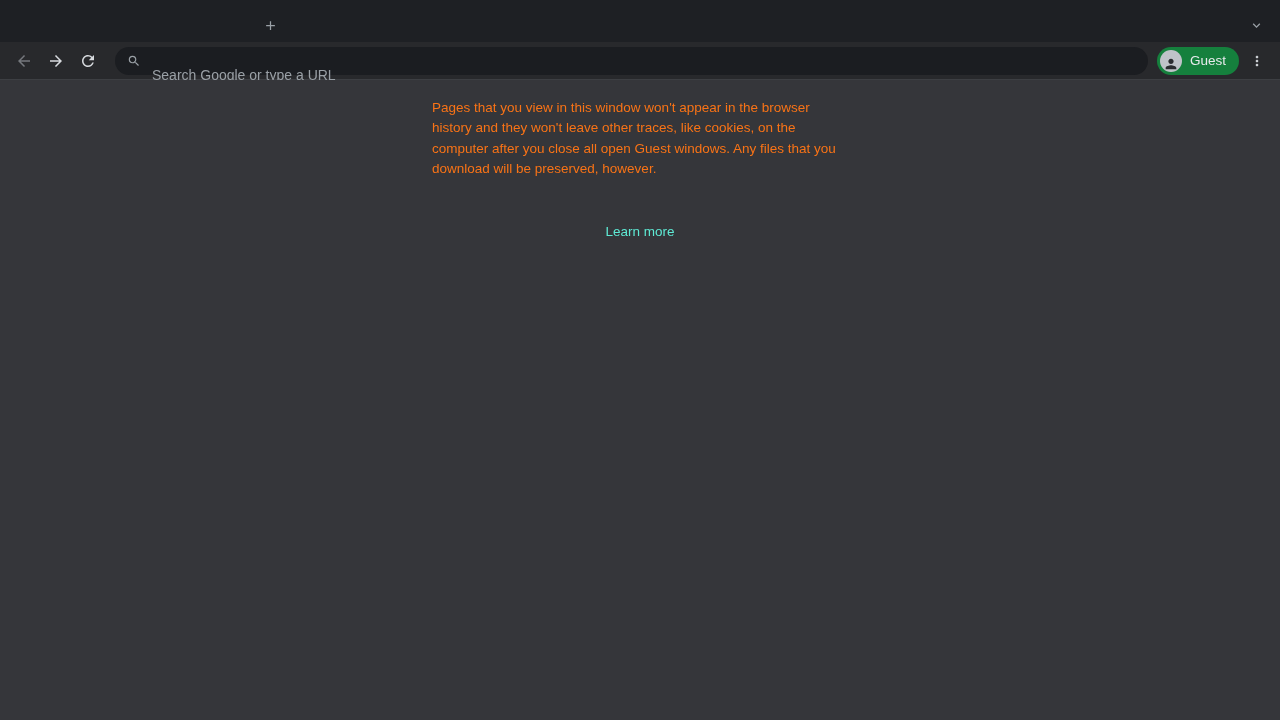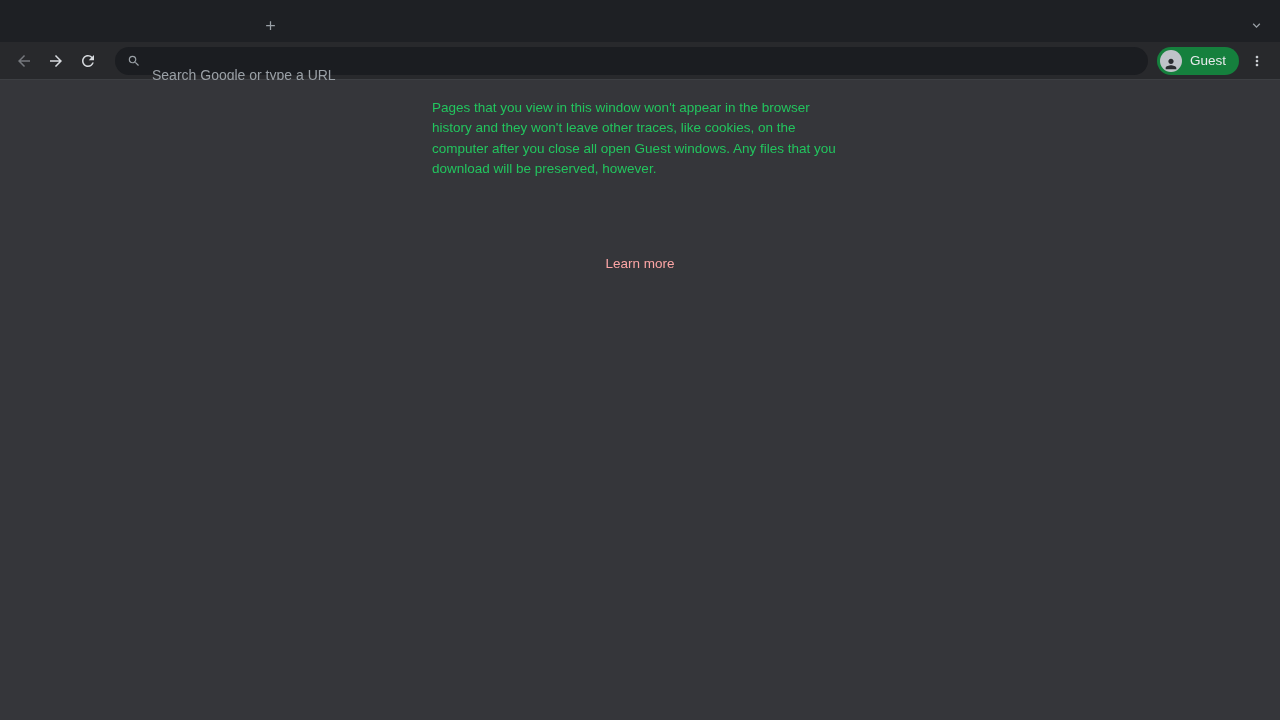--- a/index.html
+++ b/index.html
@@ -74,27 +74,27 @@
   .menu-btn { width: 30px; height: 30px; border-radius: 50%; color: #ced2d6; margin-left: 3px; flex: none; }
 
   
   .page { flex: 1; background: #35363a; }
   .content { text-align: center; }
   .heading {
     margin: 96px 0 0; font-size: 28px; font-weight: 400;
     line-height: 37px; letter-spacing: 0.2px; color: #e3e5e9;
   }
   .body-text {
-    width: 416px; margin: 18px auto 16px;
+    width: 416px; margin: 18px auto 4px;
     text-align: left; font-size: 13.5px; line-height: 20.4px;
-    color: #22c55e;
+    color: #f97316;
   }
   .learn-more {
-    display: inline-block; margin-top: 60px;
-    color: #fca5a5; font-size: 13.5px; font-weight: 500;
+    display: inline-block; margin-top: 40px;
+    color: #5eead4; font-size: 13.5px; font-weight: 500;
     text-decoration: none; cursor: pointer;
   }
 </style>
 </head>
 <body>
 
 <div class="browser">
 
   <div class="tabstrip">
     <button class="icon-btn new-tab-btn" title="New tab">

